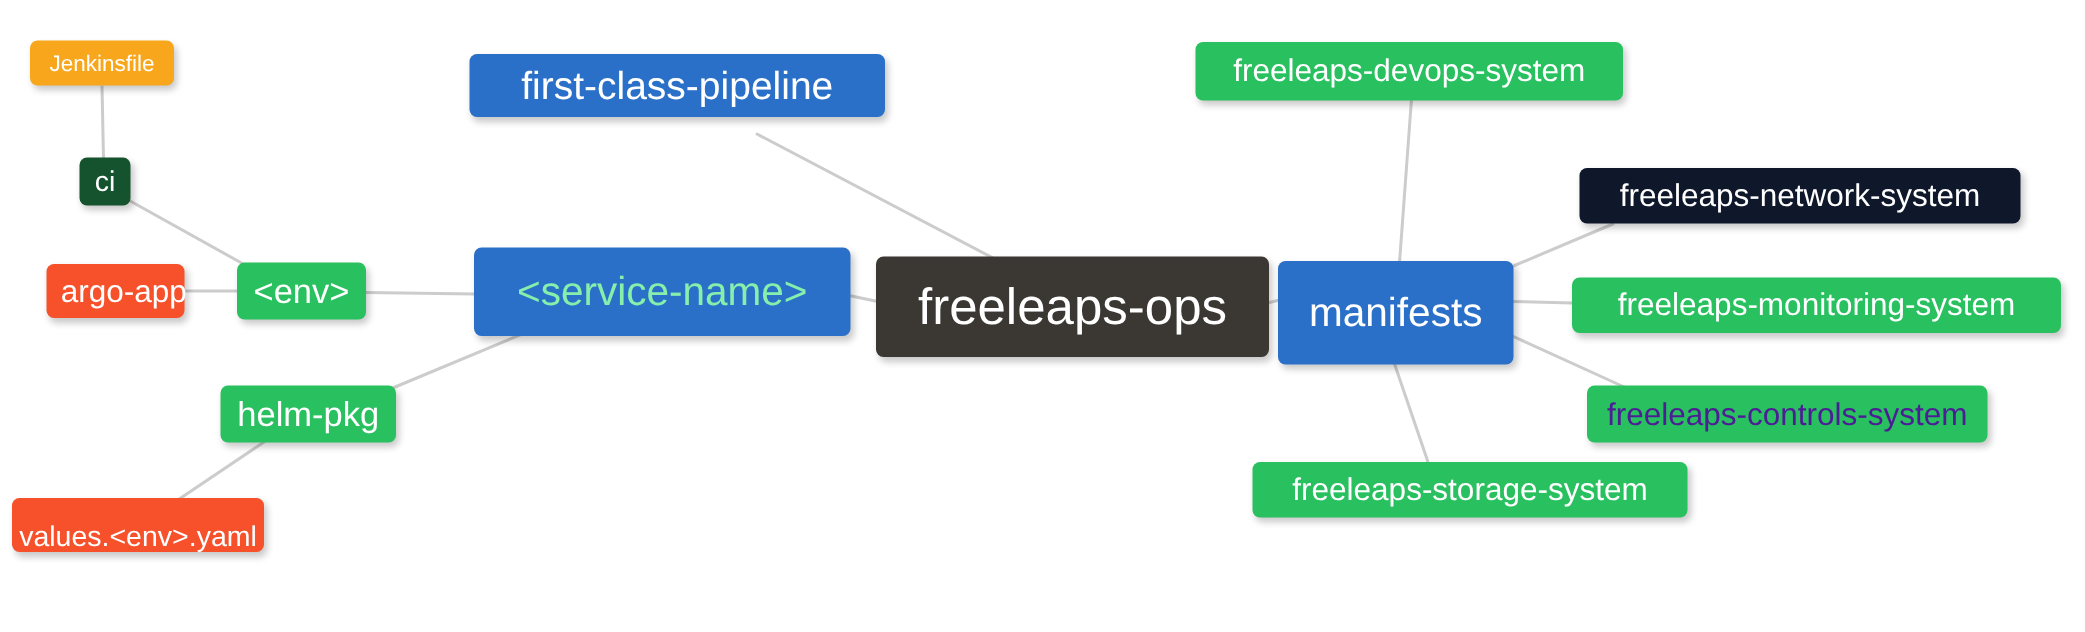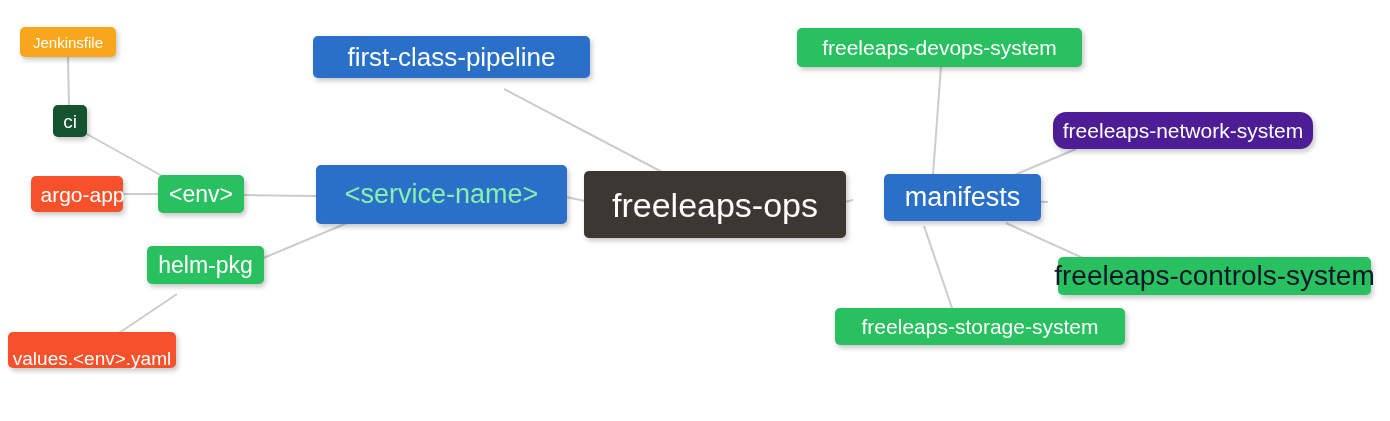--- a/index.html
+++ b/index.html
@@ -73,37 +73,40 @@
   </div>
   <div class="node" style="left: 158px; top: 175px; width: 86px; height: 38px; font-size: 23px; background: rgb(41, 192, 95); color: rgb(255, 255, 255);">
     <span class="node-label">&lt;env&gt;</span>
   </div>
   <div class="node" style="left: 316px; top: 165px; width: 251px; height: 59px; font-size: 27px; background: rgb(42, 112, 200); color: #86efac;">
     <span class="node-label">&lt;service-name&gt;</span>
   </div>
   <div class="node" style="left: 313px; top: 36px; width: 277px; height: 42px; font-size: 26px; background: rgb(42, 112, 200); color: rgb(255, 255, 255);">
     <span class="node-label">first-class-pipeline</span>
   </div>
-  <div class="node" style="left: 147px; top: 246px; width: 117px; height: 38px; font-size: 23px; background: rgb(41, 192, 95); color: rgb(255, 255, 255); justify-content: center;">
+  <div class="node" style="left: 147px; top: 257px; width: 117px; height: 38px; font-size: 23px; background: rgb(41, 192, 95); color: rgb(255, 255, 255); justify-content: center;">
     <span class="node-label">helm-pkg</span>
   </div>
   <div class="node" style="left: 8px; top: 332px; width: 168px; height: 36px; font-size: 19px; background: rgb(246, 81, 43); color: rgb(255, 255, 255); align-items: flex-end;">
     <span class="node-label">values.&lt;env&gt;.yaml</span>
   </div>
   <div class="node" style="left: 584px; top: 171px; width: 262px; height: 67px; font-size: 34px; background: rgb(59, 55, 51); color: rgb(255, 255, 255);">
     <span class="node-label">freeleaps-ops</span>
   </div>
-  <div class="node" style="left: 852px; top: 174px; width: 157px; height: 47px; font-size: 27px; background: rgb(42, 112, 200); color: rgb(255, 255, 255); margin-left: 32px;">
+  <div class="node" style="left: 852px; top: 174px; width: 157px; height: 69px; font-size: 27px; background: rgb(42, 112, 200); color: rgb(255, 255, 255);">
     <span class="node-label">manifests</span>
   </div>
   <div class="node" style="left: 797px; top: 28px; width: 285px; height: 39px; font-size: 21px; background: rgb(41, 192, 95); color: rgb(255, 255, 255);">
     <span class="node-label">freeleaps-devops-system</span>
   </div>
-  <div class="node" style="left: 1053px; top: 112px; width: 260px; height: 37px; font-size: 21px; background: #4c1d95; color: rgb(255, 255, 255); border-radius: 13px;">
+  <div class="node" style="left: 1053px; top: 112px; width: 294px; height: 37px; font-size: 21px; background: #0f172a; color: rgb(255, 255, 255);">
     <span class="node-label">freeleaps-network-system</span>
   </div>
-  <div class="node" style="left: 1058px; top: 257px; width: 313px; height: 38px; font-size: 28px; background: rgb(41, 192, 95); color: #0f172a;">
+  <div class="node" style="left: 1048px; top: 185px; width: 326px; height: 37px; font-size: 21px; background: rgb(41, 192, 95); color: rgb(255, 255, 255);">
+    <span class="node-label">freeleaps-monitoring-system</span>
+  </div>
+  <div class="node" style="left: 1058px; top: 257px; width: 267px; height: 38px; font-size: 21px; background: rgb(41, 192, 95); color: #4c1d95;">
     <span class="node-label">freeleaps-controls-system</span>
   </div>
   <div class="node" style="left: 815px; top: 308px; width: 290px; height: 37px; font-size: 21px; background: rgb(41, 192, 95); color: rgb(255, 255, 255); margin-left: 20px;">
     <span class="node-label">freeleaps-storage-system</span>
   </div>
 </div>
 
 </body></html>

